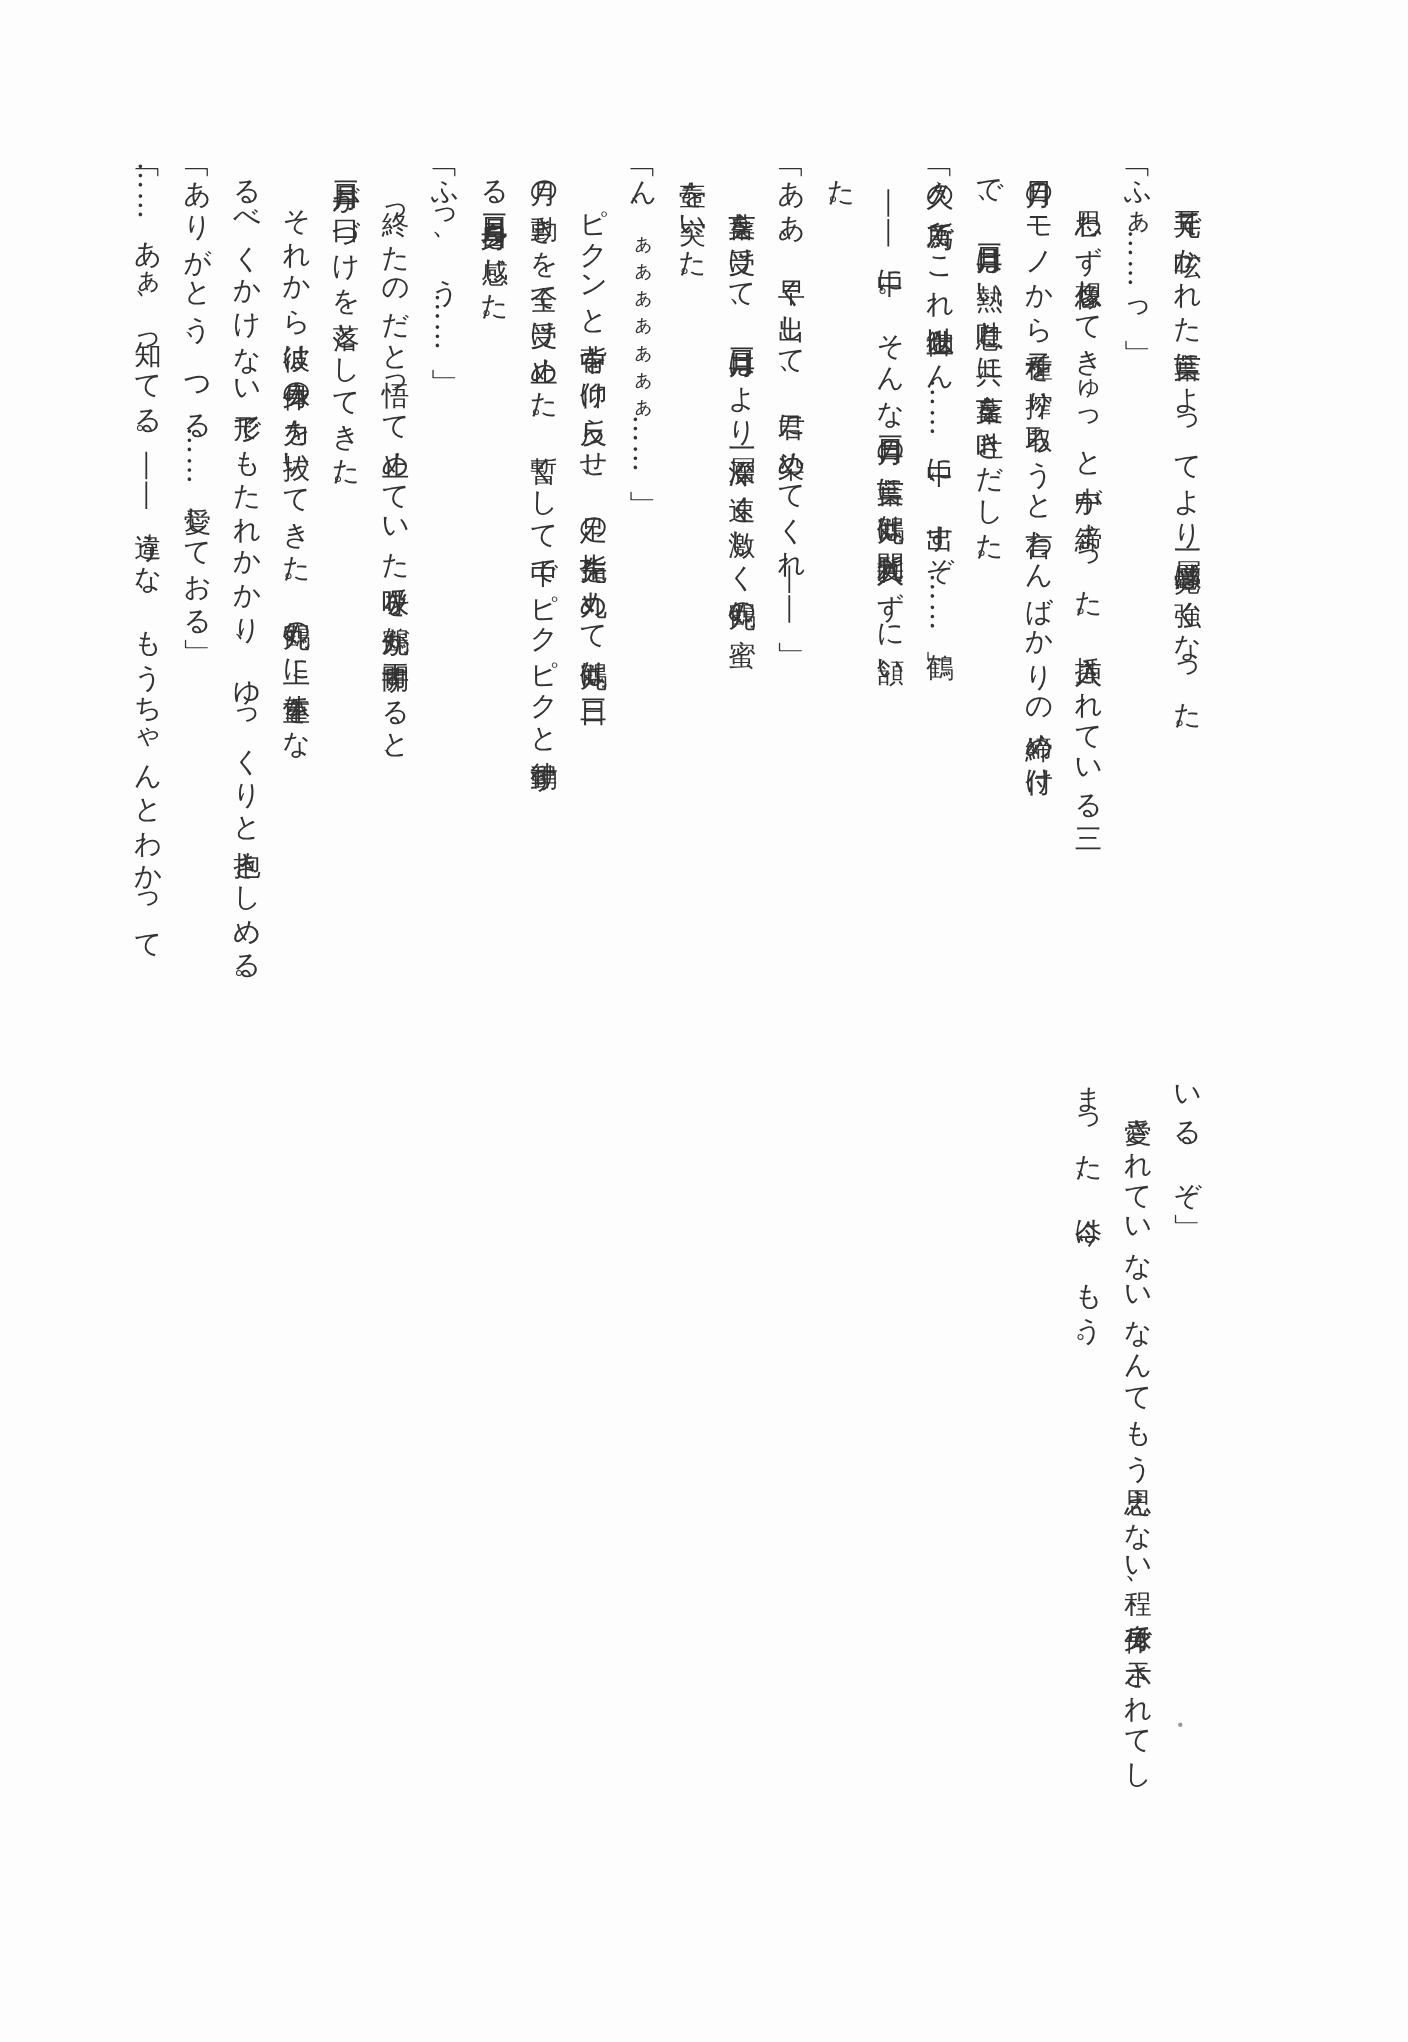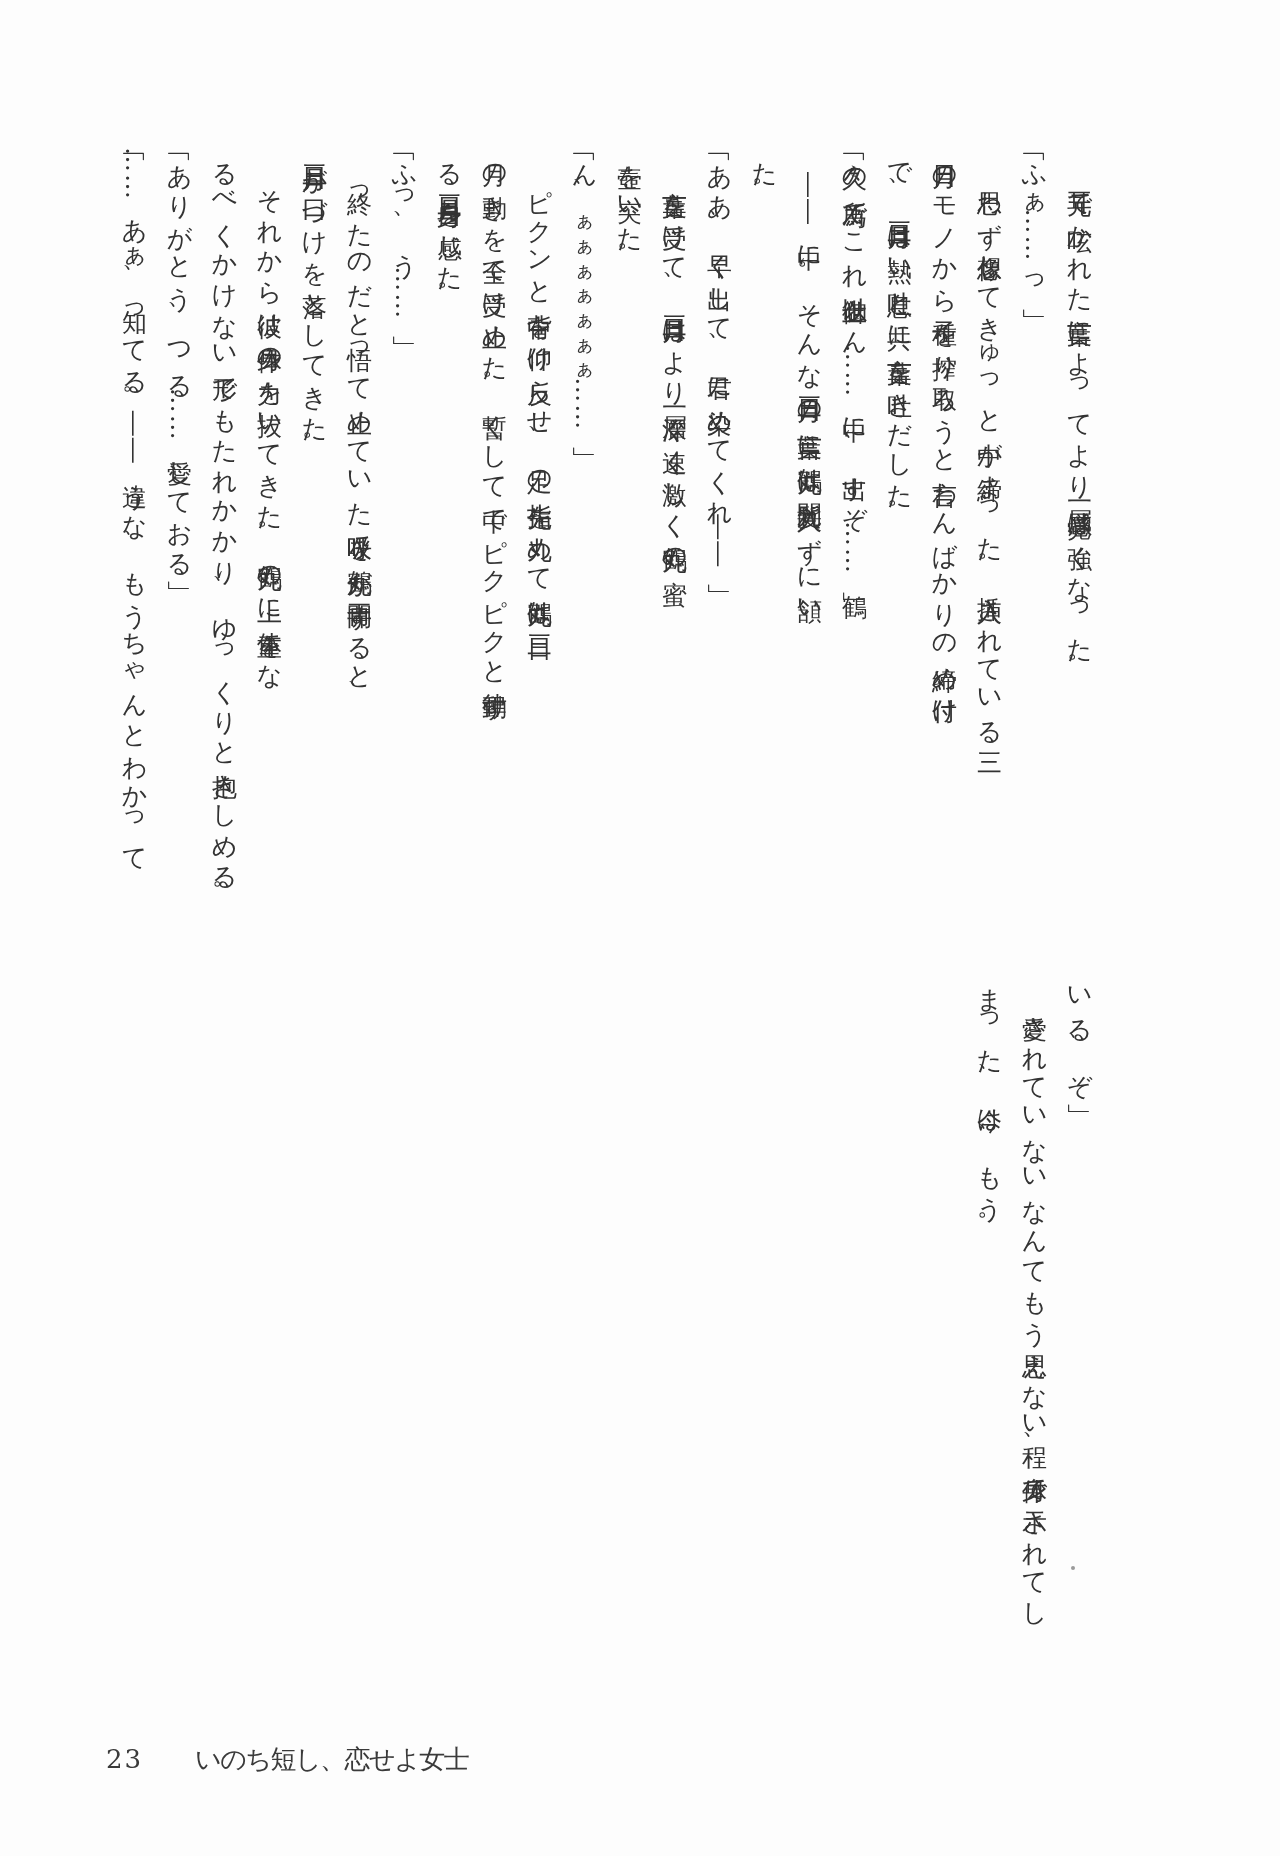--- a/index.html
+++ b/index.html
@@ -102,19 +102,16 @@
       <div class="tl"><span>「ありがとう、つる……愛しておる」</span></div>
       <div class="tl"><span>「……あぁ、知ってる。――違うな、もうちゃんとわかって</span></div>
     </div>
 
   <div class="band" id="band-bottom">
       <div class="tl"><span>いる、ぞ」</span></div>
       <div class="tl indent"><span>愛されていないなんてもう思えない程、身体で示されてし</span></div>
       <div class="tl"><span>まった、今は、もう。</span></div>
     </div>
 
-  <div class="footer">
-    <span class="page-num">23</span><span class="book-title">いのち短し、恋せよ女士</span>
-  </div>
 
   <div class="speck"></div>
 
 </div>
 
 </body></html>

